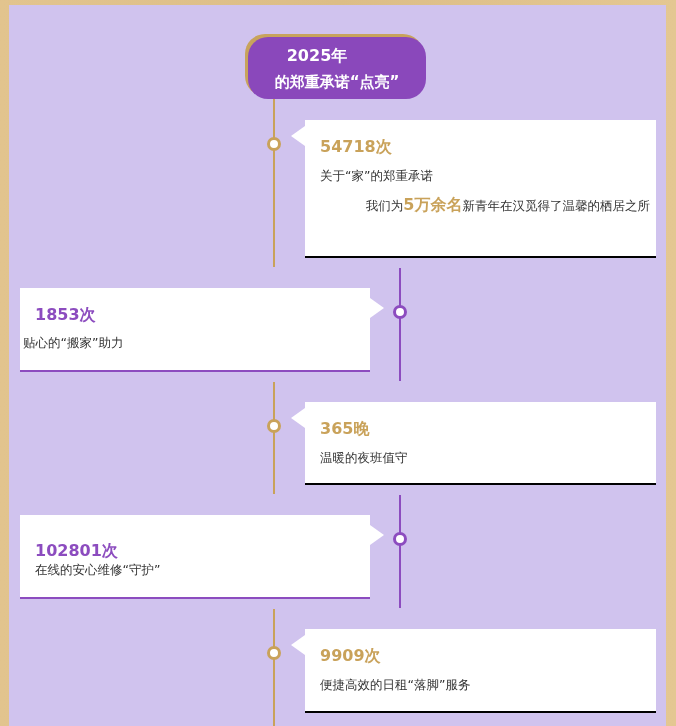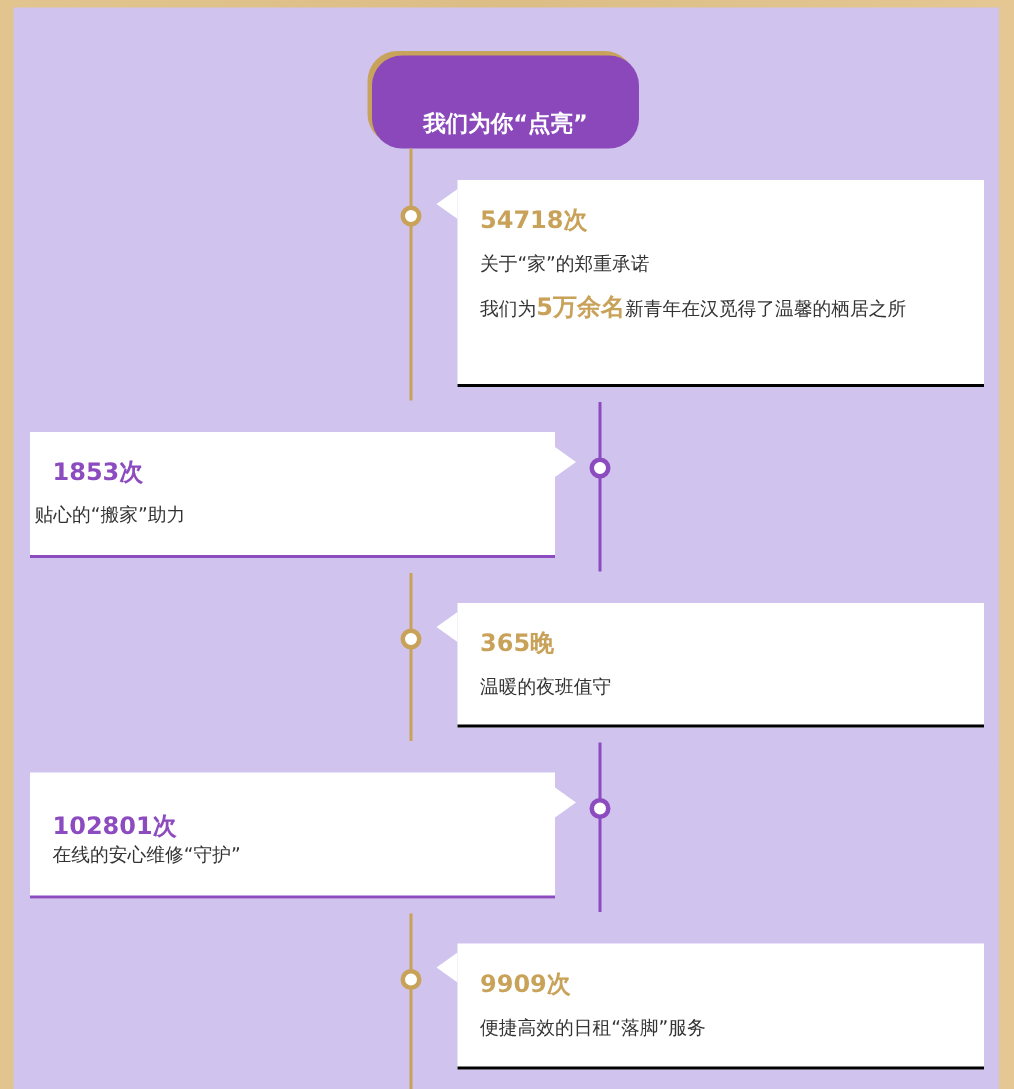--- a/index.html
+++ b/index.html
@@ -49,40 +49,41 @@
   .card.left .num { color:#8c4cbf; }
   .card .desc { position:absolute; font-size:12.5px; color:#333; line-height:27px; }
   .hl { color:#c9a25a; font-weight:bold; font-size:16px; }
 </style>
 </head>
 <body>
 
 <div class="panel"></div>
 
 <div class="header-badge">
-  <div class="sub">我们为你“点亮”</div>
+  <div class="year">2025年</div>
+  <div class="sub">的郑重承诺“点亮”</div>
 </div>
 
 <div class="seg gold" style="left:273px; top:99px; height:168px;"></div>
 <div class="seg purple" style="left:399px; top:268px; height:113px;"></div>
 <div class="seg gold" style="left:273px; top:382px; height:112px;"></div>
 <div class="seg purple" style="left:399px; top:495px; height:113px;"></div>
 <div class="seg gold" style="left:273px; top:609px; height:117px;"></div>
 
 <div class="dot gold" style="left:267px; top:137px;"></div>
 <div class="dot purple" style="left:393px; top:305px;"></div>
 <div class="dot gold" style="left:267px; top:419px;"></div>
 <div class="dot purple" style="left:393px; top:532px;"></div>
 <div class="dot gold" style="left:267px; top:646px;"></div>
 
 <div class="card right" style="left:305px; top:120px; width:351px; height:138px;">
   <div class="arrow"></div>
   <div class="num" style="left:15px; top:17px;">54718次</div>
   <div class="desc" style="left:15px; top:42px;">关于“家”的郑重承诺</div>
-  <div class="desc" style="left:15px; top:73px; width:330px; line-height:24px;"><span>我们为</span><span class="hl">5万余名</span><span>新青年在汉觅得了温馨的栖居之所</span></div>
+  <div class="desc" style="left:15px; top:73px; width:330px; line-height:24px;text-align:right;"><span>我们为</span><span class="hl">5万余名</span><span>新青年在汉觅得了温馨的栖居之所</span></div>
 </div>
 
 <div class="card left" style="left:20px; top:288px; width:350px; height:84px;">
   <div class="arrow"></div>
   <div class="num" style="left:15px; top:17px;">1853次</div>
   <div class="desc" style="left:3px; top:41px;">贴心的“搬家”助力</div>
 </div>
 
 <div class="card right" style="left:305px; top:402px; width:351px; height:83px;">
   <div class="arrow"></div>

